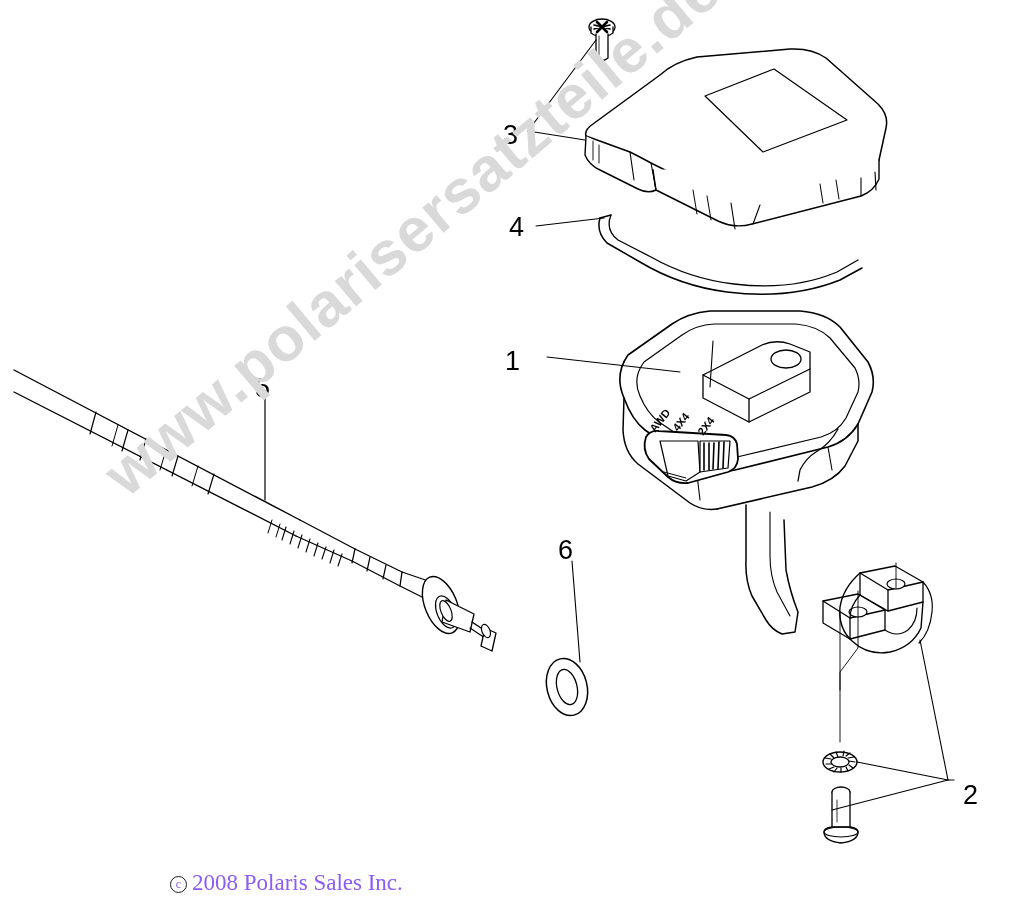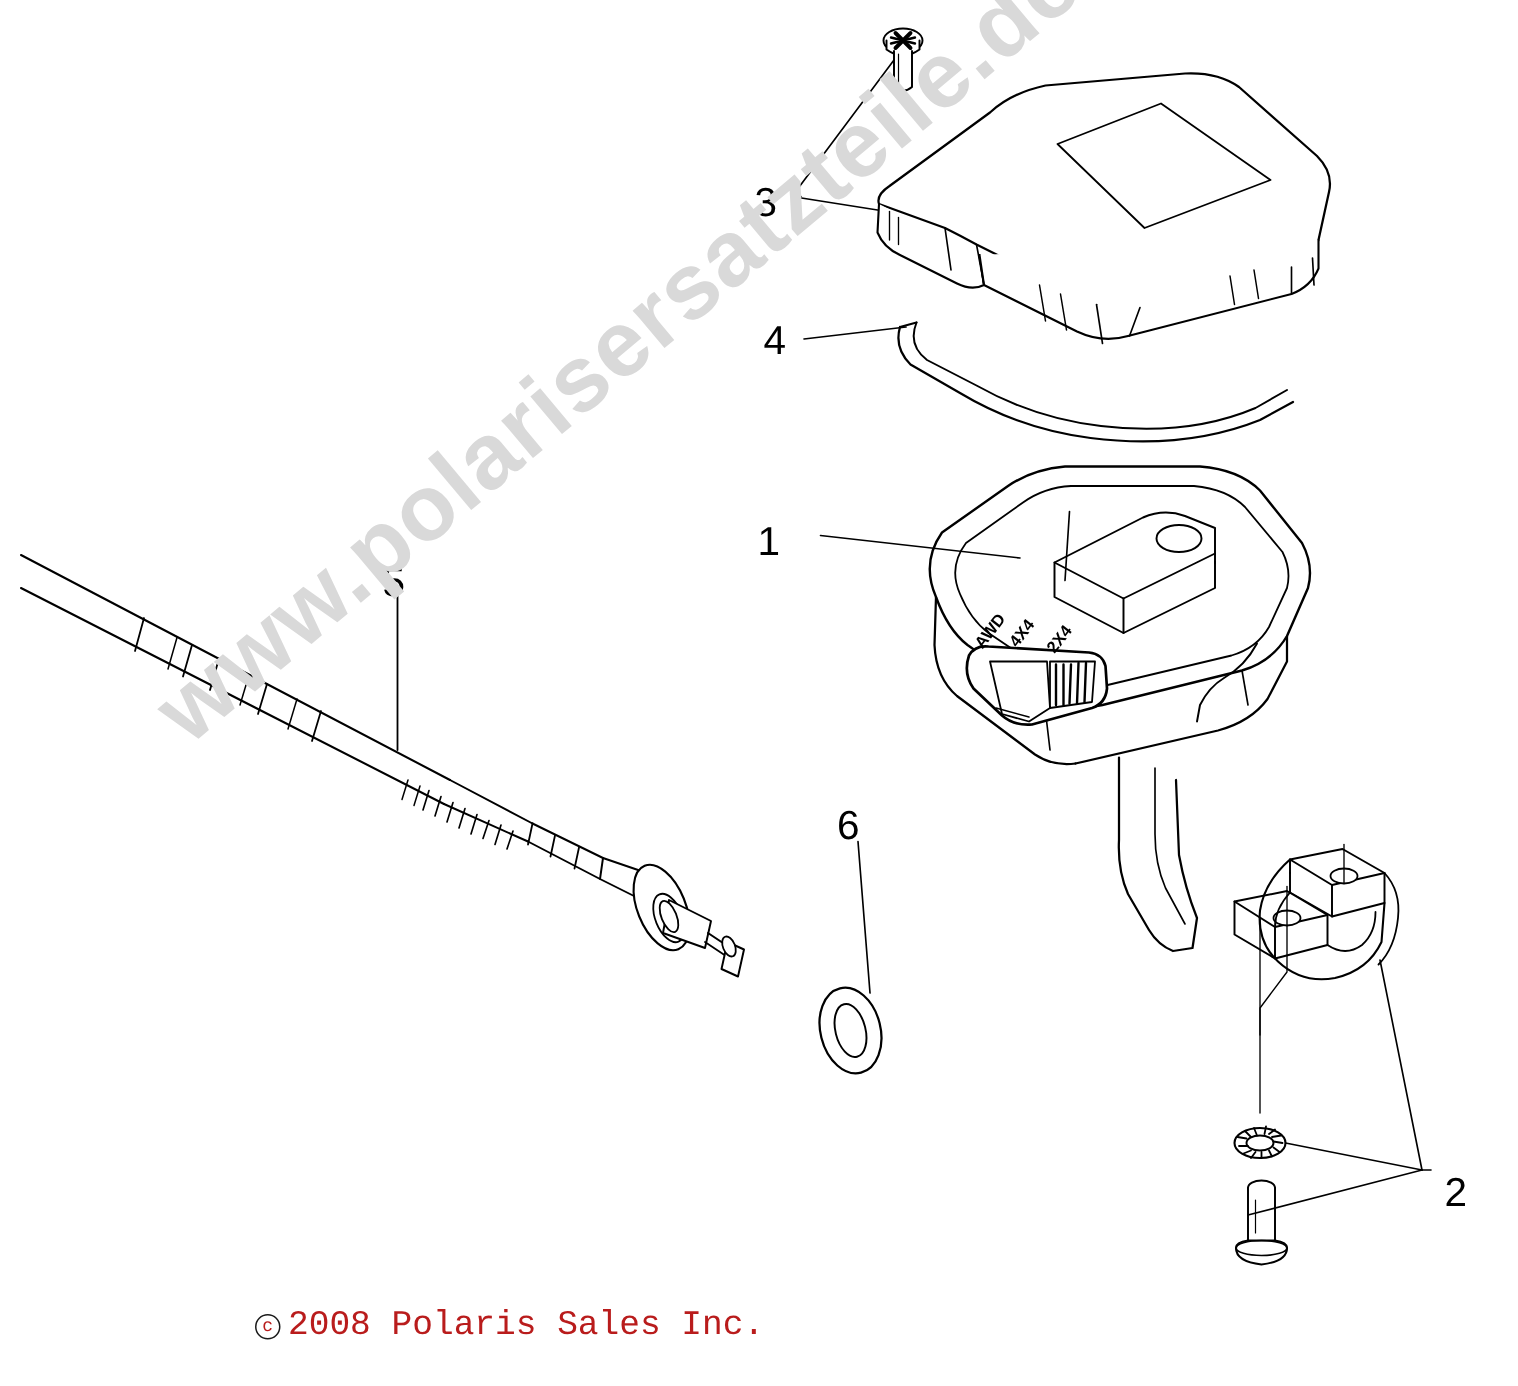--- a/index.html
+++ b/index.html
@@ -32,23 +32,23 @@
     font-family: "Liberation Sans", sans-serif;
     font-size: 27px;
     color: #000000;
     line-height: 1;
     user-select: none;
   }
   #copyright-line {
     position: absolute;
     left: 170px;
     top: 870px;
-    font-family: Liberation Mono, monospace;
+    font-family: Liberation Serif, serif;
     font-size: 23px;
-    color: #b91c1c;
+    color: #8b5cf6;
     white-space: nowrap;
   }
   #copyright-line .c-mark {
     display: inline-block;
     border: 1.6px solid #1a1a1a;
     border-radius: 50%;
     width: 15px;
     height: 15px;
     line-height: 15px;
     text-align: center;

